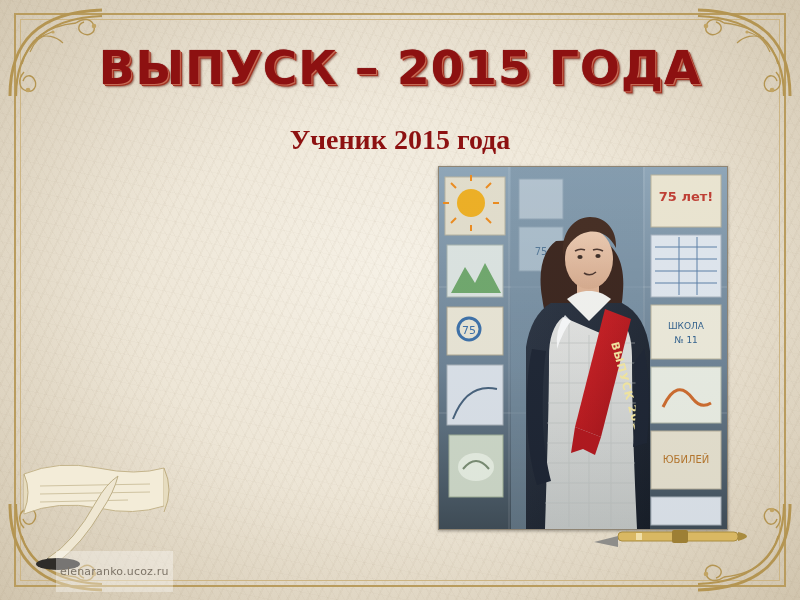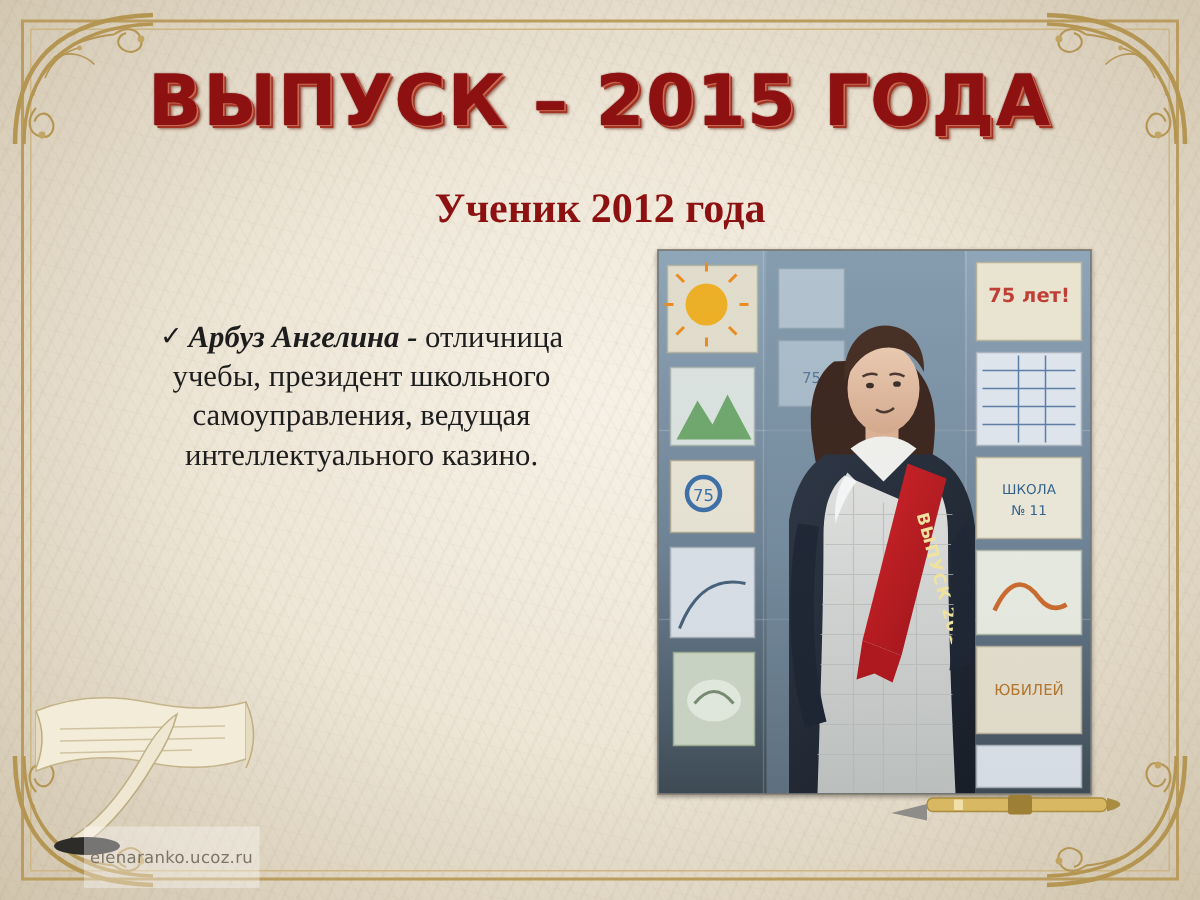--- a/index.html
+++ b/index.html
@@ -230,26 +230,22 @@
       </g>
       <g fill="#c2a463">
         <circle cx="88" cy="22" r="2.3"></circle>
         <circle cx="22" cy="86" r="2.3"></circle>
       </g>
     </svg>
   </div>
 
   <div class="title">ВЫПУСК – 2015 ГОДА</div>
 
-  <div class="subtitle">Ученик 2012 года</div>
-
-  <div class="bullet-block">
-    <span class="check">✓</span><span class="name">Арбуз Ангелина -</span>
-    <span>отличница учебы, президент школьного самоуправления, ведущая интеллектуального казино.</span>
-  </div>
+  <div class="subtitle">Ученик 2015 года</div>
+
 
   <div class="photo">
     <svg width="288" height="362" viewBox="0 0 288 362" role="img">
       <defs>
         <linearGradient id="wallg" x1="0" y1="0" x2="0" y2="1">
           <stop offset="0" stop-color="#8fa6b8"></stop>
           <stop offset="0.55" stop-color="#6d8294"></stop>
           <stop offset="1" stop-color="#3e4b55"></stop>
         </linearGradient>
         <linearGradient id="dressg" x1="0" y1="0" x2="1" y2="1">

